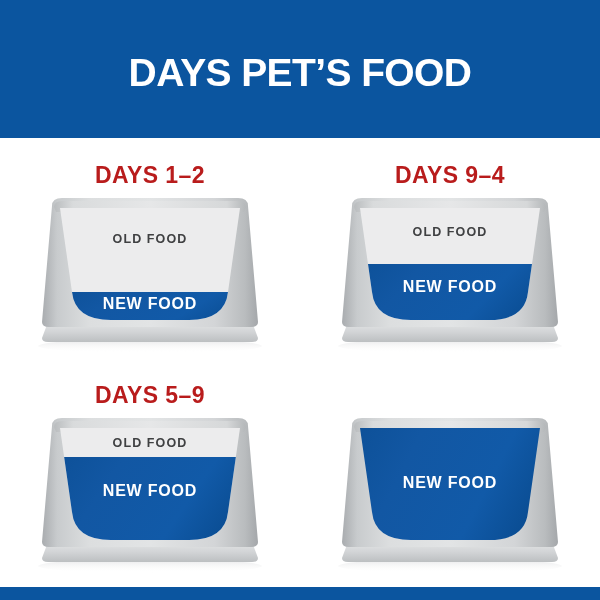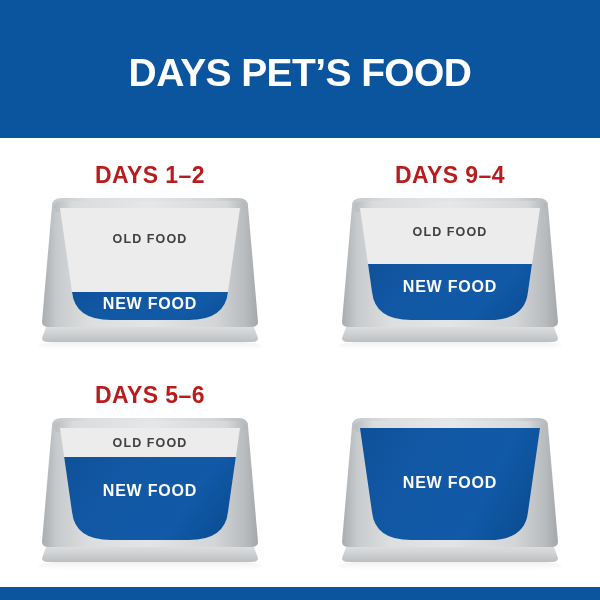--- a/index.html
+++ b/index.html
@@ -205,21 +205,21 @@
             <rect x="20" y="10" width="216" height="120" fill="#ececed"></rect>
             <rect x="20" y="68" width="216" height="68" fill="url(#blueg1)"></rect>
           </g>
         </svg>
         <div class="food-label label-old" style="top:29px">OLD FOOD</div>
         <div class="food-label label-new" style="top:82px">NEW FOOD</div>
       </div>
     </div>
 
     <div class="panel panel-r1c0">
-      <div class="panel-title">DAYS 5–6</div>
+      <div class="panel-title">DAYS 5–9</div>
       <div class="bowl-wrap">
         <svg class="bowl-svg" viewBox="0 0 256 160">
           <defs>
             <clipPath id="inner3">
               <path d="M38,12 L218,12 L206,96 Q203,124 167,124 L89,124 Q53,124 50,96 Z"></path>
             </clipPath>
           </defs>
           <ellipse cx="128" cy="150" rx="112" ry="7" fill="url(#refg1)"></ellipse>
           <path d="M26,126 L230,126 L236,142 Q236,146 230,146 L26,146 Q20,146 20,142 Z" fill="url(#baseg1)"></path>
           <path d="M30,10 Q30,2 40,2 L216,2 Q226,2 226,10 L236,126 Q236,131 229,131 L27,131 Q20,131 20,126 Z" fill="url(#bodyg1)"></path>

